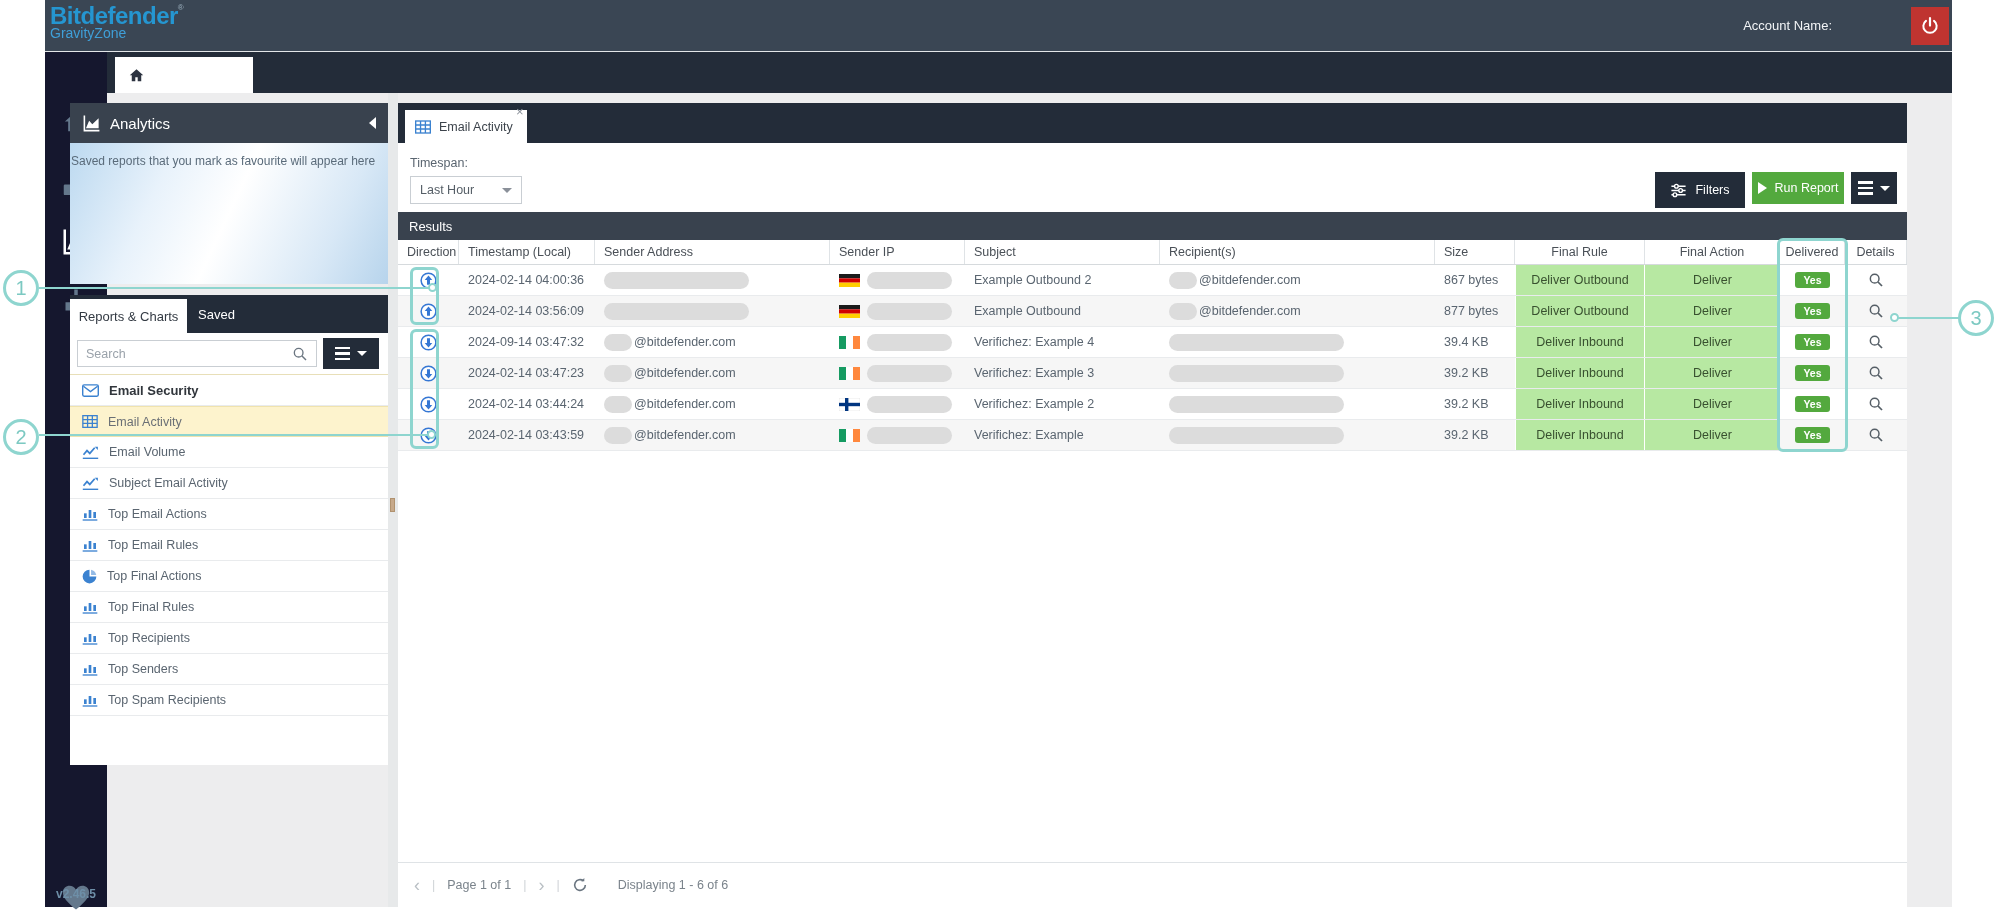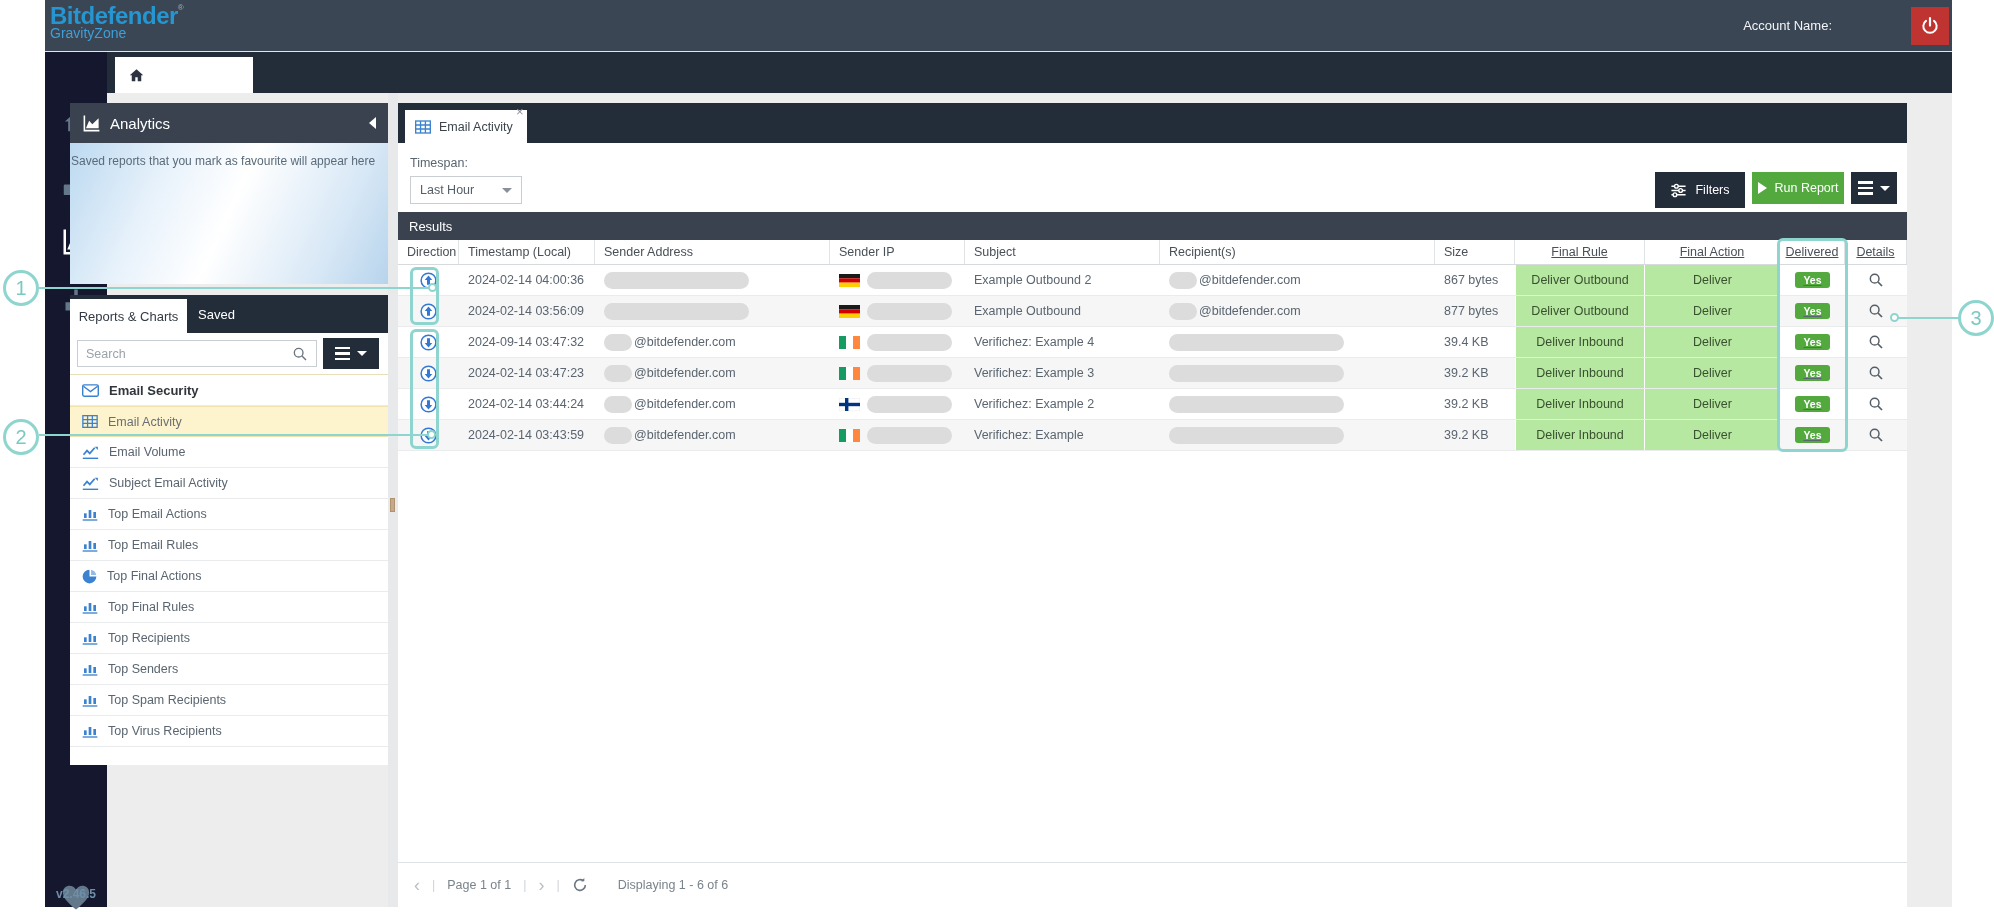--- a/index.html
+++ b/index.html
@@ -76,21 +76,21 @@
   #menu-btn { left:1851px; top:172px; width:46px; height:32px; background:#232c39; gap:7px; }
   .play { width:0; height:0; border-top:6px solid transparent; border-bottom:6px solid transparent; border-left:9px solid #ffffff; }
   .hamburger { display:flex; flex-direction:column; gap:3px; }
   .hamburger i { display:block; width:15px; height:2.5px; background:#ffffff; }
 
   #results-bar { left:398px; top:212px; width:1509px; height:28px; background:#39424e; color:#fff; font-size:13px; display:flex; align-items:center; padding-left:11px; }
 
   
   #table-header { left:398px; top:240px; width:1509px; height:25px; background:#ffffff; border-bottom:1px solid #d6dadd; display:flex; }
   .th { font-size:12.5px; color:#4a5057; display:flex; align-items:center; padding-left:9px; border-right:1px solid #dfe3e6; height:100%; }
-  .th.center, .td.center { justify-content:center; padding-left:0;text-decoration:underline; }
+  .th.center, .td.center { justify-content:center; padding-left:0; }
   #table-rows { left:398px; top:265px; width:1509px; }
   .tr { display:flex; height:31px; border-bottom:1px solid #e9ebed; background:#fff; }
   .tr.alt { background:#f6f6f6; }
   .td { font-size:12.5px; color:#5a6570; display:flex; align-items:center; padding-left:9px; height:100%; overflow:hidden; }
   .pill { background:#dcdcdc; border-radius:9px; height:17px; display:inline-block; }
   .flag { width:21px; height:13px; display:inline-block; margin-right:7px; flex:none; }
   .cell-green { background:#b7e8a2; color:#38502f; justify-content:center; padding-left:0; }
   .yes-badge { background:#53a93e; color:#fff; font-size:10.5px; font-weight:bold; padding:2px 8px; border-radius:3px; }
 
   
@@ -327,31 +327,20 @@
     <div class="list-item">
       <span class="li-icon">
         <svg width="16" height="14" viewBox="0 0 24 20">
           <rect x="3" y="9" width="4" height="7" fill="#3b82d0"></rect>
           <rect x="10" y="4" width="4" height="12" fill="#3b82d0"></rect>
           <rect x="17" y="7" width="4" height="9" fill="#3b82d0"></rect>
           <path d="M1 19 H23" stroke="#3b82d0" stroke-width="2"></path>
         </svg>
       </span>
       <span>Top Spam Recipients</span>
-    </div>
-    <div class="list-item">
-      <span class="li-icon">
-        <svg width="16" height="14" viewBox="0 0 24 20">
-          <rect x="3" y="9" width="4" height="7" fill="#3b82d0"></rect>
-          <rect x="10" y="4" width="4" height="12" fill="#3b82d0"></rect>
-          <rect x="17" y="7" width="4" height="9" fill="#3b82d0"></rect>
-          <path d="M1 19 H23" stroke="#3b82d0" stroke-width="2"></path>
-        </svg>
-      </span>
-      <span>Top Virus Recipients</span>
     </div>
   </div>
 
 <div id="splitter" class="abs">
   <div id="splitter-grip"></div>
 </div>
 
 <div id="main-tabstrip" class="abs">
   <div id="email-tab">
     <span>

